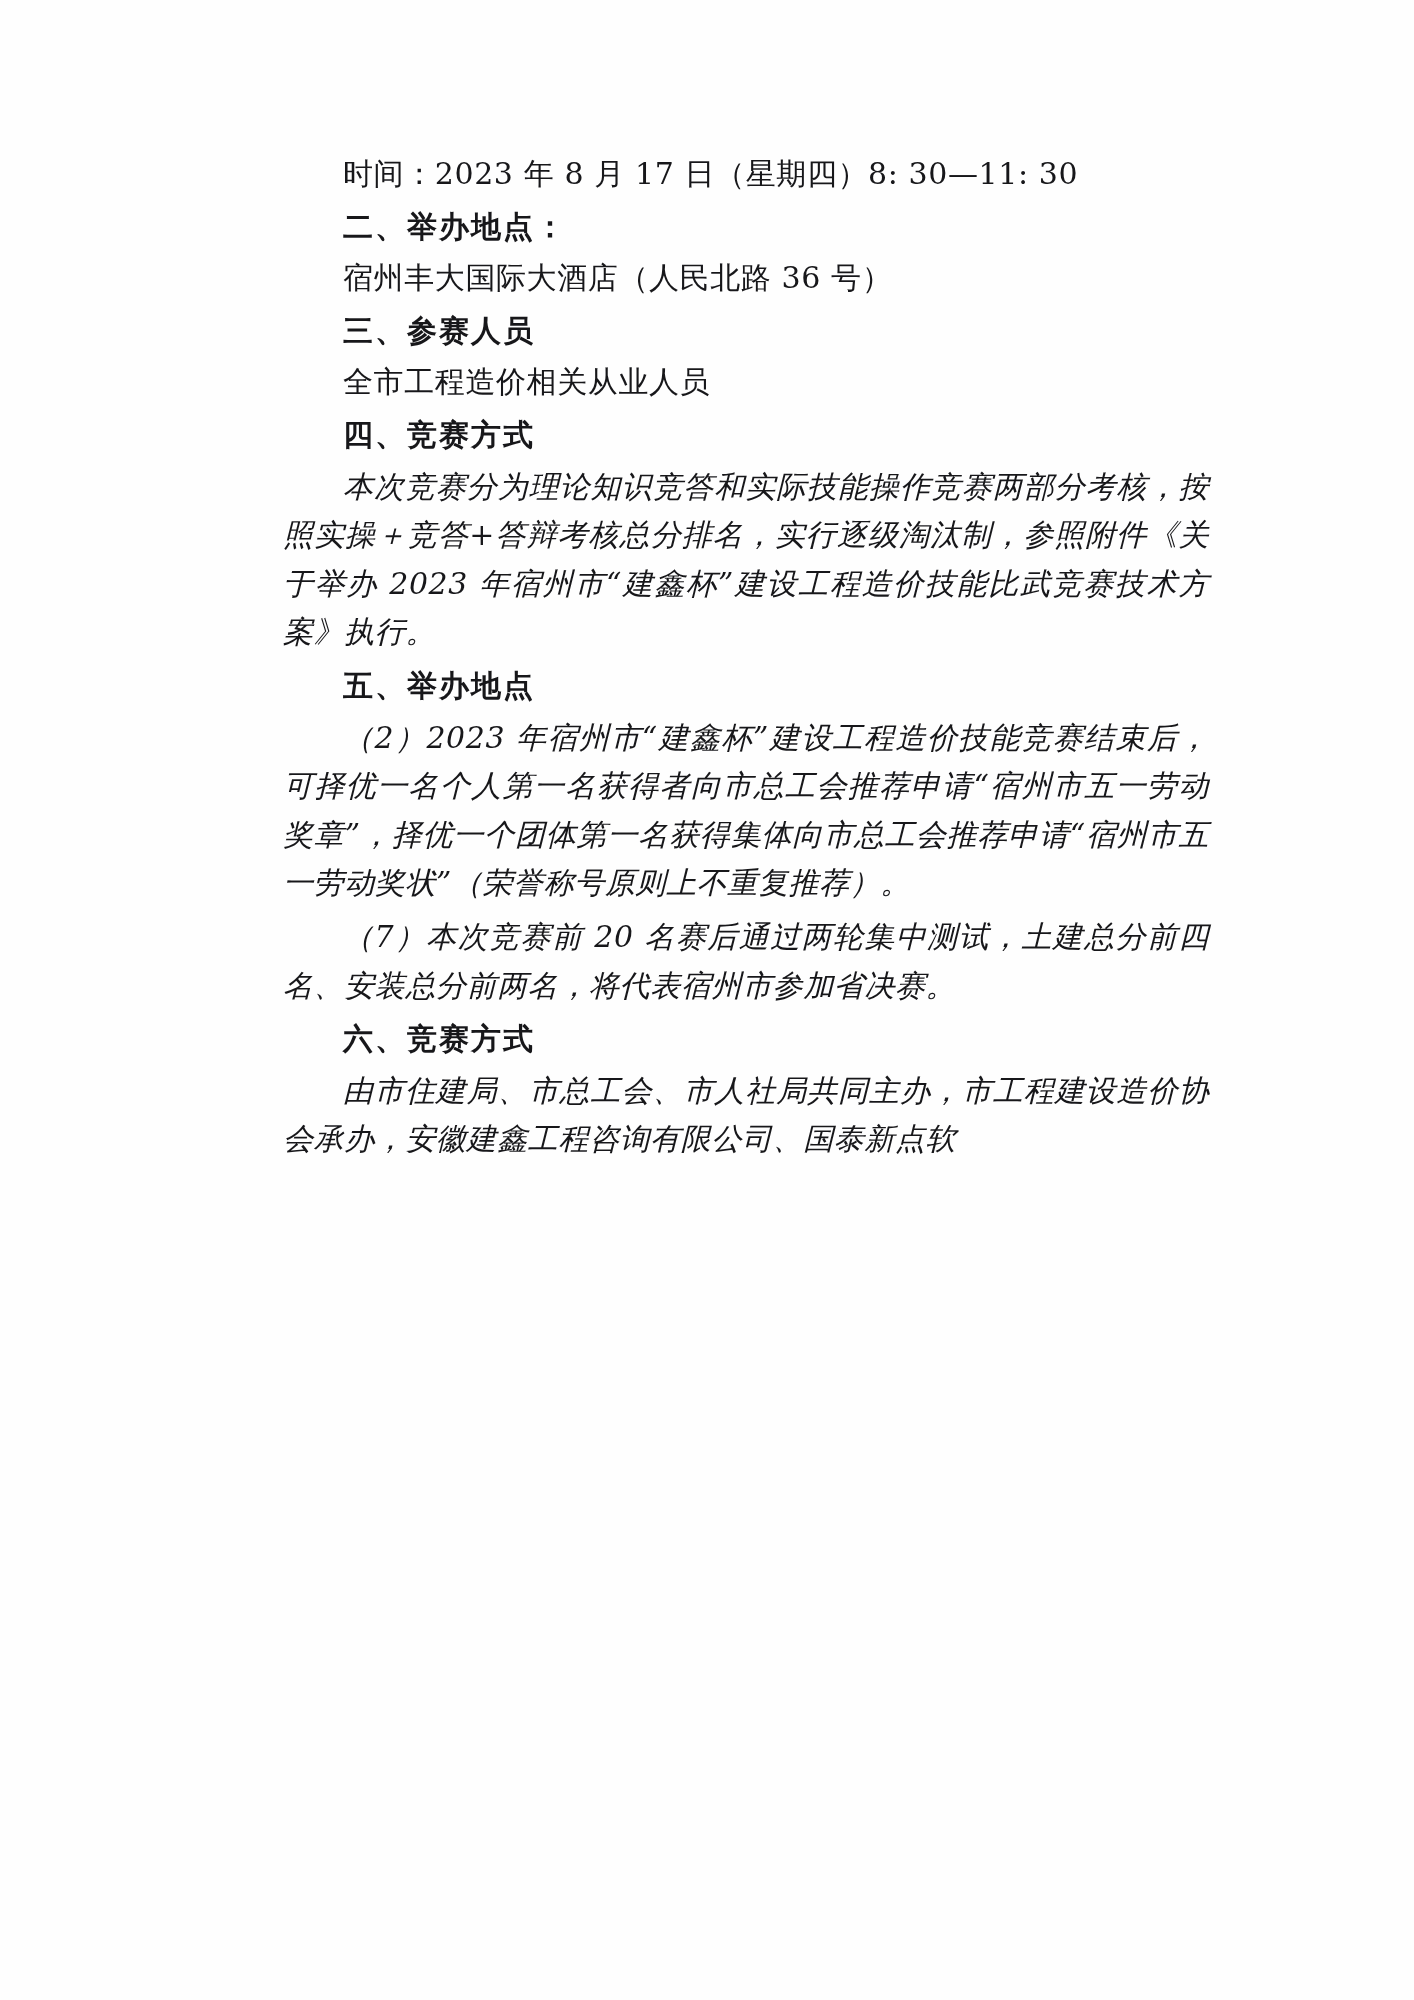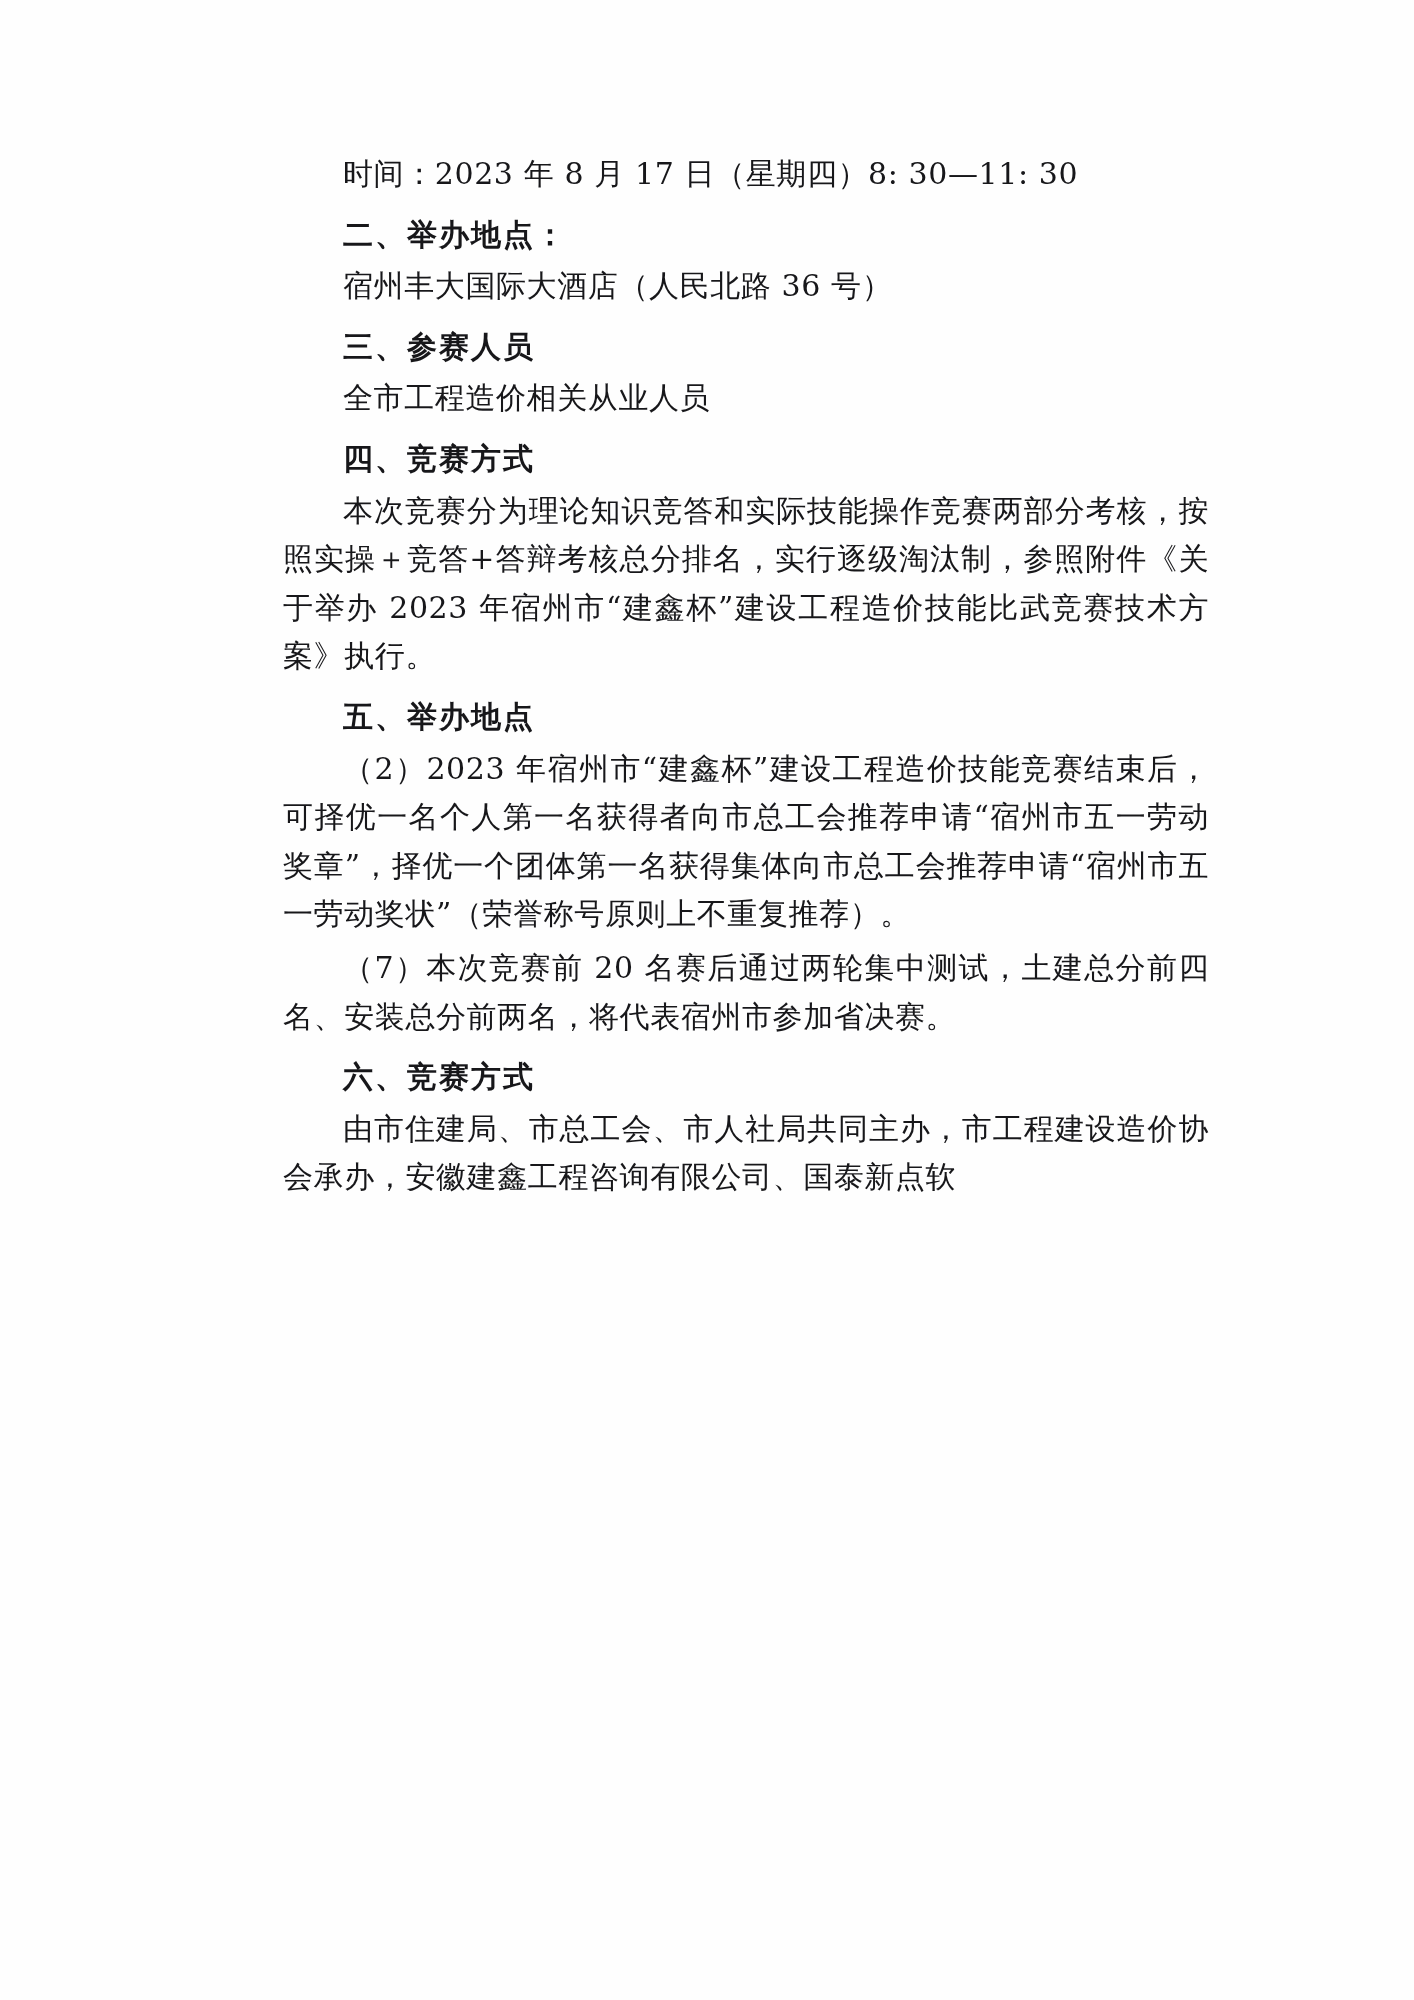--- a/index.html
+++ b/index.html
@@ -30,29 +30,30 @@
   }
   p {
     margin: 0 0 3px 0;
     text-align: justify;
     text-justify: inter-ideograph;
   }
   .heading {
     font-weight: bold;
     text-indent: 2em;
     letter-spacing: 2px;
-    margin-top: 12px;
+    margin-top: 4px;
     margin-bottom: 3px;
   }
   .plain {
     text-indent: 2em;
   }
   .para {
     text-indent: 2em;
     margin-bottom: 5px;
+    font-style: italic;
   }
   .tight {
     margin-bottom: 0;
   }
 </style>
 </head>
 <body>
 
 <div class="page">
   <div class="doc-body">

